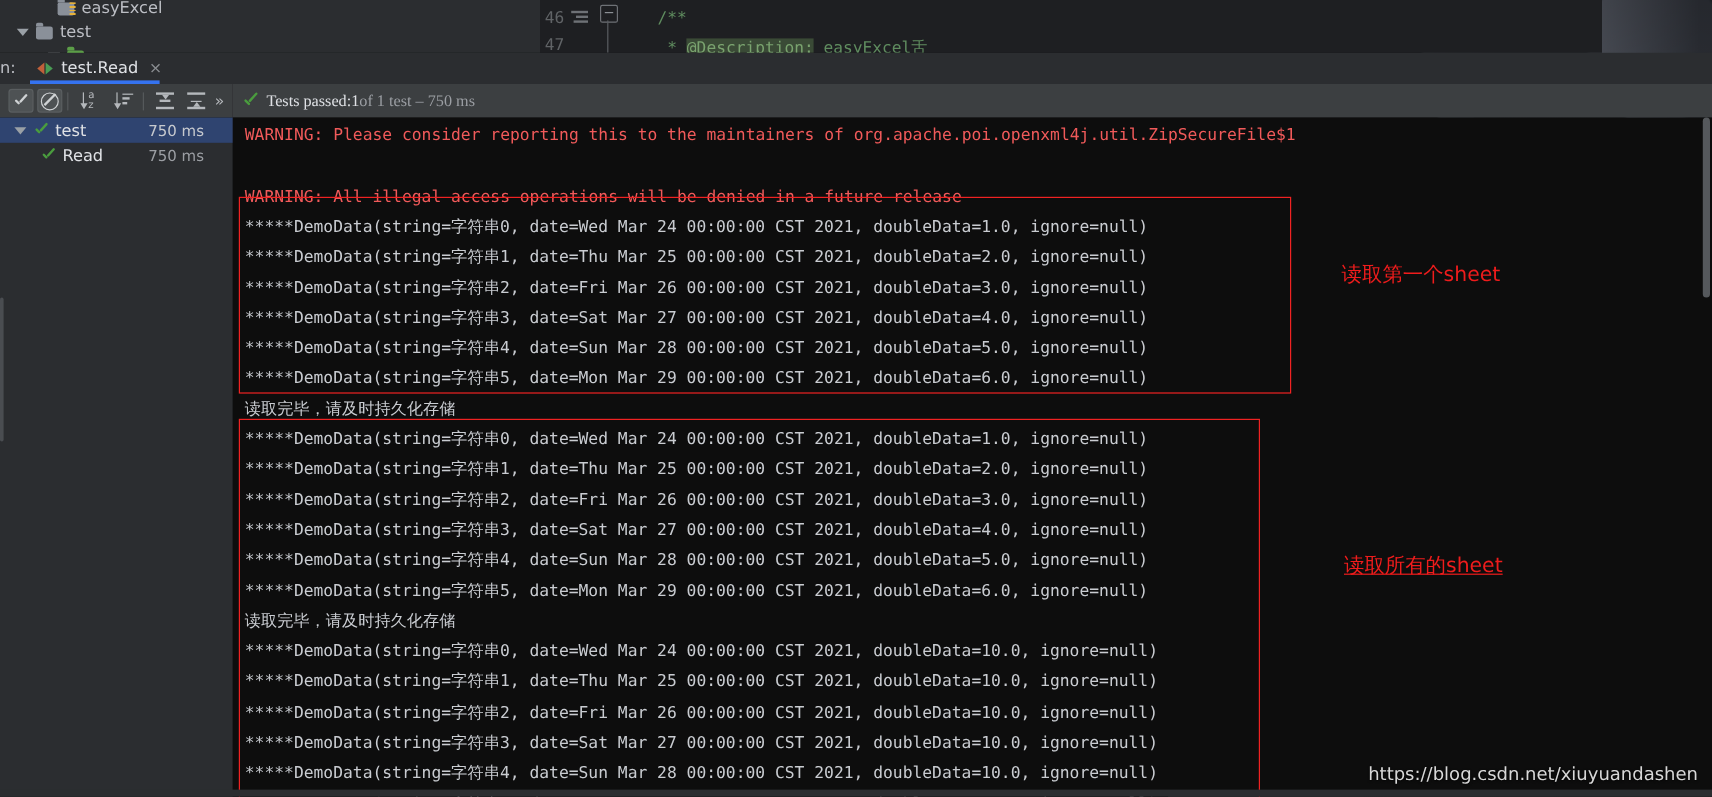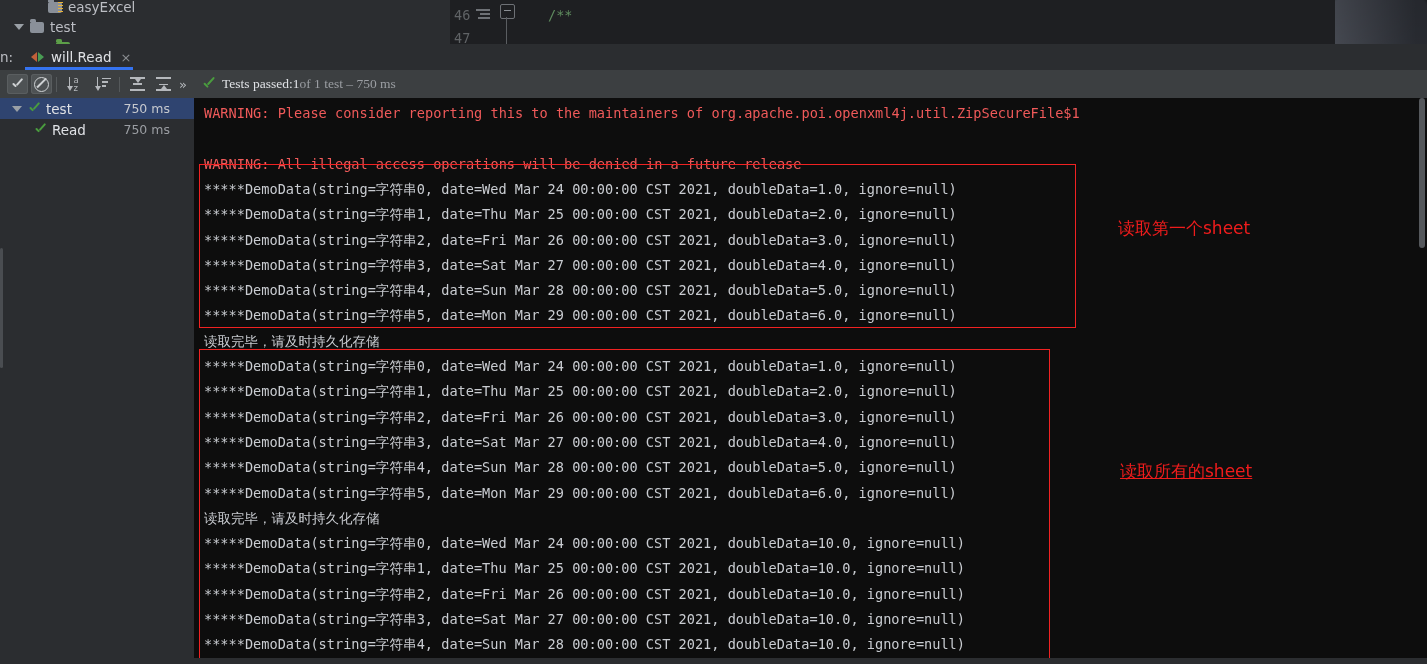--- a/index.html
+++ b/index.html
@@ -228,29 +228,30 @@
     <div class="gutter-num n46">46</div>
     <div class="gutter-num n47">47</div>
     <div class="fold-bars">
         <i></i>
         <i></i>
         <i></i>
       </div>
     <div class="fold-minus"></div>
     <div class="fold-tail"></div>
     <div class="code-line c46">/**</div>
+    <div class="code-line c47"><span> * </span><span class="hl-desc">@Description:</span><span> easyExcel</span><span class="glyph-lang">舌</span></div>
   </div>
 
   <div class="run-window">
 
     <div class="tabbar">
       <span class="prefix">n:</span>
       <div class="tab">
         <span class="tab-icon"></span>
-        <span class="tab-label">will.Read</span>
+        <span class="tab-label">test.Read</span>
         <span class="tab-close">×</span>
       </div>
       <div class="tab-underline"></div>
     </div>
 
     <div class="toolbar">
       <div class="tb-btn on" style="left:7px">
         <span class="ck"></span>
       </div>
       <div class="tb-btn on" style="left:31px">
@@ -347,14 +348,15 @@
     </div>
 
     <div class="scrollbar">
       <div class="thumb"></div>
     </div>
   </div>
 
   <div class="annot" id="annot0" style="left: 1118px; top: 217px;">读取第一个sheet</div>
   <div class="annot" id="annot1" style="left: 1120px; top: 460px; text-decoration: underline;">读取所有的sheet</div>
 
+  <div class="watermark">https://blog.csdn.net/xiuyuandashen</div>
   <div class="bottom-strip"></div>
 </div>
 
 </body></html>

